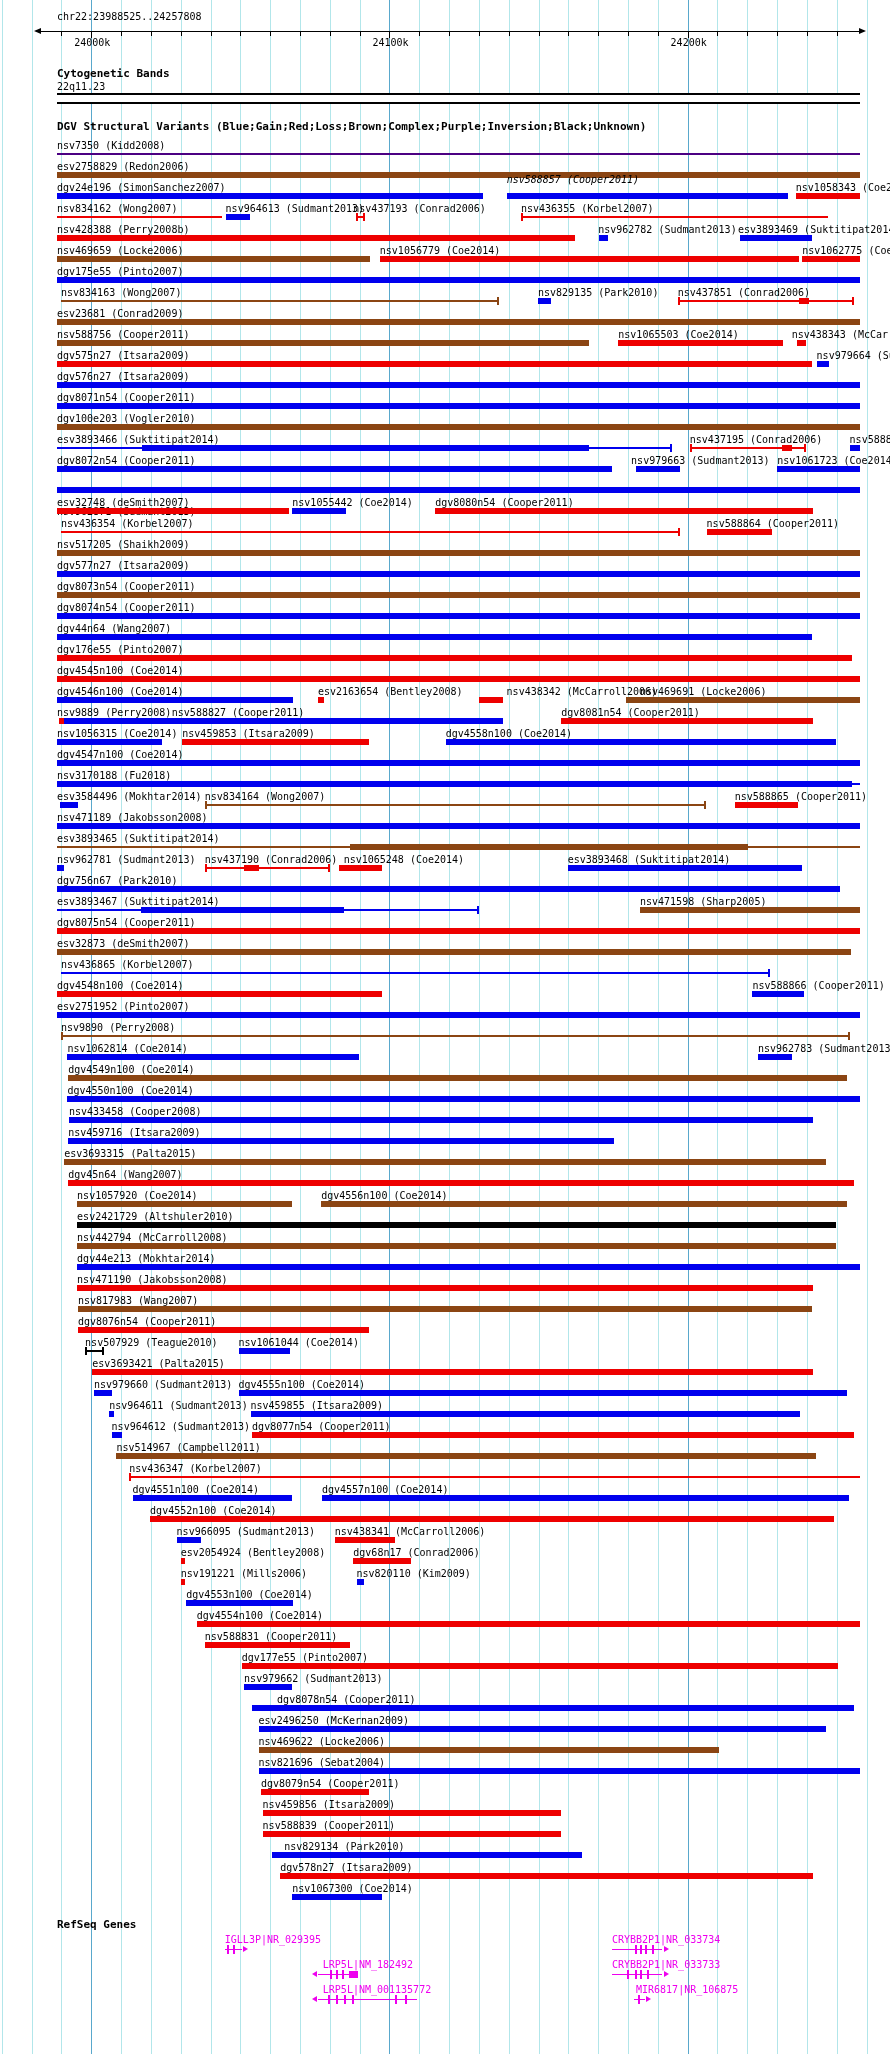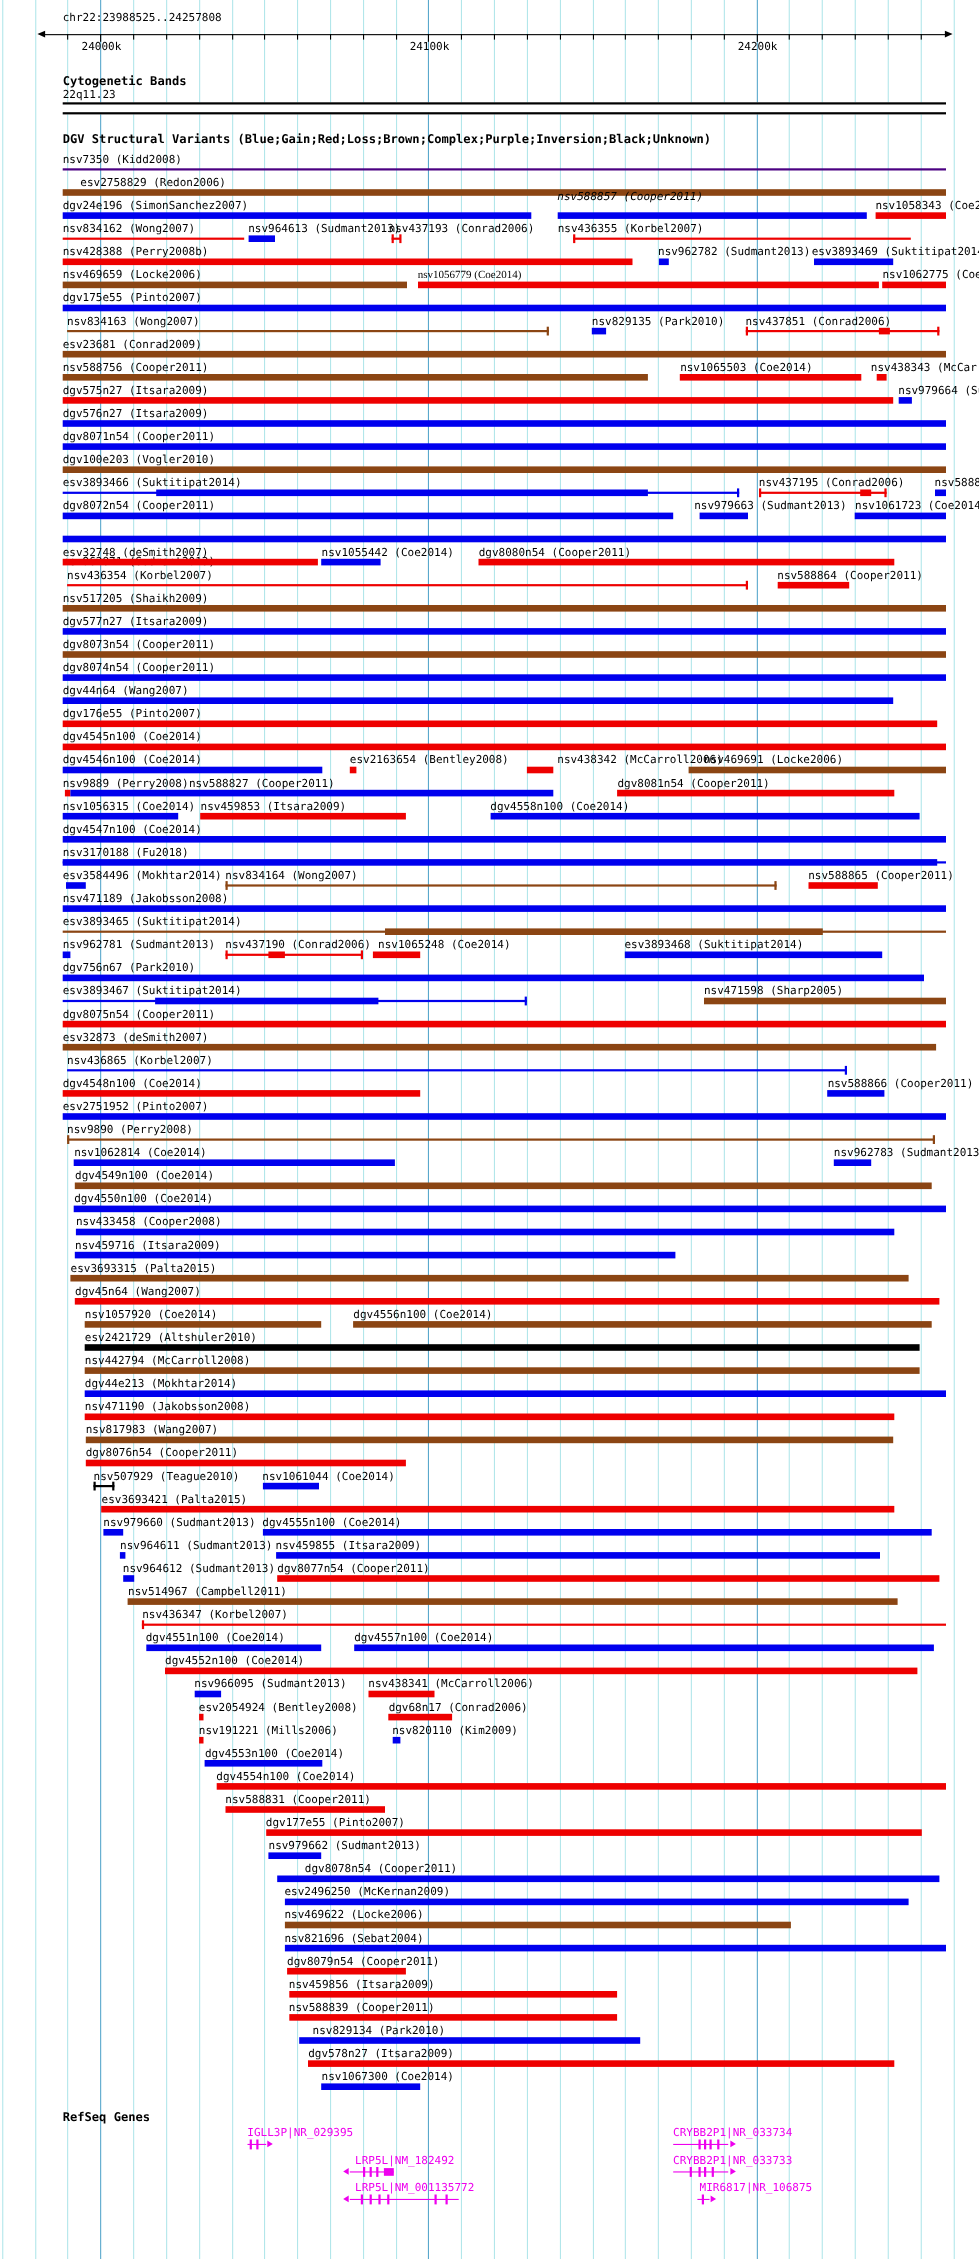--- a/index.html
+++ b/index.html
@@ -87,48 +87,48 @@
 
   <div class="txt bold" style="left:57px;top:68px">Cytogenetic Bands</div>
   <div class="txt" style="left:57px;top:81px">22q11.23</div>
   <div class="abs" style="left:57px;top:93px;width:803px;height:7px;border-top:2px solid #000;border-bottom:2px solid #000;background:#fff"></div>
 
   <div class="txt bold" style="left:57px;top:121px">DGV Structural Variants (Blue;Gain;Red;Loss;Brown;Complex;Purple;Inversion;Black;Unknown)</div>
 
   <div id="variant-rows">
       <div class=" txt" style="position: absolute; left: 57px; top: 140px;">nsv7350 (Kidd2008)</div>
       <div style="position: absolute; left: 57px; top: 153px; width: 803px; height: 2px; background: rgb(75, 0, 130);"></div>
-      <div class=" txt" style="position: absolute; left: 73px; top: 161px;">esv2758829 (Redon2006)</div>
+      <div class=" txt" style="position: absolute; left: 57px; top: 161px;">esv2758829 (Redon2006)</div>
       <div style="position: absolute; left: 57px; top: 172px; width: 803px; height: 6px; background: rgb(139, 69, 19);"></div>
       <div class=" txt" style="position: absolute; left: 57px; top: 182px;">dgv24e196 (SimonSanchez2007)</div>
       <div style="position: absolute; left: 57px; top: 193px; width: 425.6px; height: 6px; background: rgb(0, 0, 238);"></div>
       <div class=" txt" style="position: absolute; left: 506.7px; top: 174px; font-style: italic;">nsv588857 (Cooper2011)</div>
       <div style="position: absolute; left: 506.7px; top: 193px; width: 281.1px; height: 6px; background: rgb(0, 0, 238);"></div>
       <div class=" txt" style="position: absolute; left: 795.8px; top: 182px;">nsv1058343 (Coe20</div>
       <div style="position: absolute; left: 795.8px; top: 193px; width: 64.2px; height: 6px; background: rgb(238, 0, 0);"></div>
       <div class=" txt" style="position: absolute; left: 57px; top: 203px;">nsv834162 (Wong2007)</div>
       <div style="position: absolute; left: 57px; top: 216px; width: 164.6px; height: 2px; background: rgb(238, 0, 0);"></div>
       <div class=" txt" style="position: absolute; left: 225.6px; top: 203px;">nsv964613 (Sudmant2013)</div>
       <div style="position: absolute; left: 225.6px; top: 214px; width: 24.1px; height: 6px; background: rgb(0, 0, 238);"></div>
       <div class=" txt" style="position: absolute; left: 353.3px; top: 203px;">nsv437193 (Conrad2006)</div>
       <div style="position: absolute; left: 355.7px; top: 216px; width: 8.8px; height: 2px; background: rgb(238, 0, 0);"></div>
       <div style="position: absolute; left: 355.7px; top: 213px; width: 2px; height: 8px; background: rgb(238, 0, 0);"></div>
       <div style="position: absolute; left: 362.5px; top: 213px; width: 2px; height: 8px; background: rgb(238, 0, 0);"></div>
-      <div class=" txt" style="position: absolute; left: 507px; top: 203px;">nsv436355 (Korbel2007)</div>
+      <div class=" txt" style="position: absolute; left: 521px; top: 203px;">nsv436355 (Korbel2007)</div>
       <div style="position: absolute; left: 521.1px; top: 216px; width: 306.7px; height: 2px; background: rgb(238, 0, 0);"></div>
       <div style="position: absolute; left: 521.1px; top: 213px; width: 2px; height: 8px; background: rgb(238, 0, 0);"></div>
       <div class=" txt" style="position: absolute; left: 57px; top: 224px;">nsv428388 (Perry2008b)</div>
       <div style="position: absolute; left: 57px; top: 235px; width: 517.9px; height: 6px; background: rgb(238, 0, 0);"></div>
       <div class=" txt" style="position: absolute; left: 598.2px; top: 224px;">nsv962782 (Sudmant2013)</div>
       <div style="position: absolute; left: 599px; top: 235px; width: 8.8px; height: 6px; background: rgb(0, 0, 238);"></div>
       <div class=" txt" style="position: absolute; left: 737.9px; top: 224px;">esv3893469 (Suktitipat2014</div>
       <div style="position: absolute; left: 739.5px; top: 235px; width: 72.3px; height: 6px; background: rgb(0, 0, 238);"></div>
       <div class=" txt" style="position: absolute; left: 57px; top: 245px; text-align: center;">nsv469659 (Locke2006)</div>
       <div style="position: absolute; left: 57px; top: 256px; width: 313.2px; height: 6px; background: rgb(139, 69, 19);"></div>
-      <div class=" txt" style="position: absolute; left: 379.8px; top: 245px; font-family: Liberation Serif, serif;">nsv1056779 (Coe2014)</div>
+      <div class=" txt" style="position: absolute; left: 379.8px; top: 245px;">nsv1056779 (Coe2014)</div>
       <div style="position: absolute; left: 379.8px; top: 256px; width: 419.2px; height: 6px; background: rgb(238, 0, 0);"></div>
       <div class=" txt" style="position: absolute; left: 802.2px; top: 245px;">nsv1062775 (Coe</div>
       <div style="position: absolute; left: 802.2px; top: 256px; width: 57.8px; height: 6px; background: rgb(238, 0, 0);"></div>
       <div class=" txt" style="position: absolute; left: 57px; top: 266px;">dgv175e55 (Pinto2007)</div>
       <div style="position: absolute; left: 57px; top: 277px; width: 803px; height: 6px; background: rgb(0, 0, 238);"></div>
       <div class=" txt" style="position: absolute; left: 61px; top: 287px;">nsv834163 (Wong2007)</div>
       <div style="position: absolute; left: 61px; top: 300px; width: 437.6px; height: 2px; background: rgb(139, 69, 19);"></div>
       <div style="position: absolute; left: 496.6px; top: 297px; width: 2px; height: 8px; background: rgb(139, 69, 19);"></div>
       <div class=" txt" style="position: absolute; left: 538px; top: 287px;">nsv829135 (Park2010)</div>
       <div style="position: absolute; left: 538px; top: 298px; width: 12.8px; height: 6px; background: rgb(0, 0, 238);"></div>

